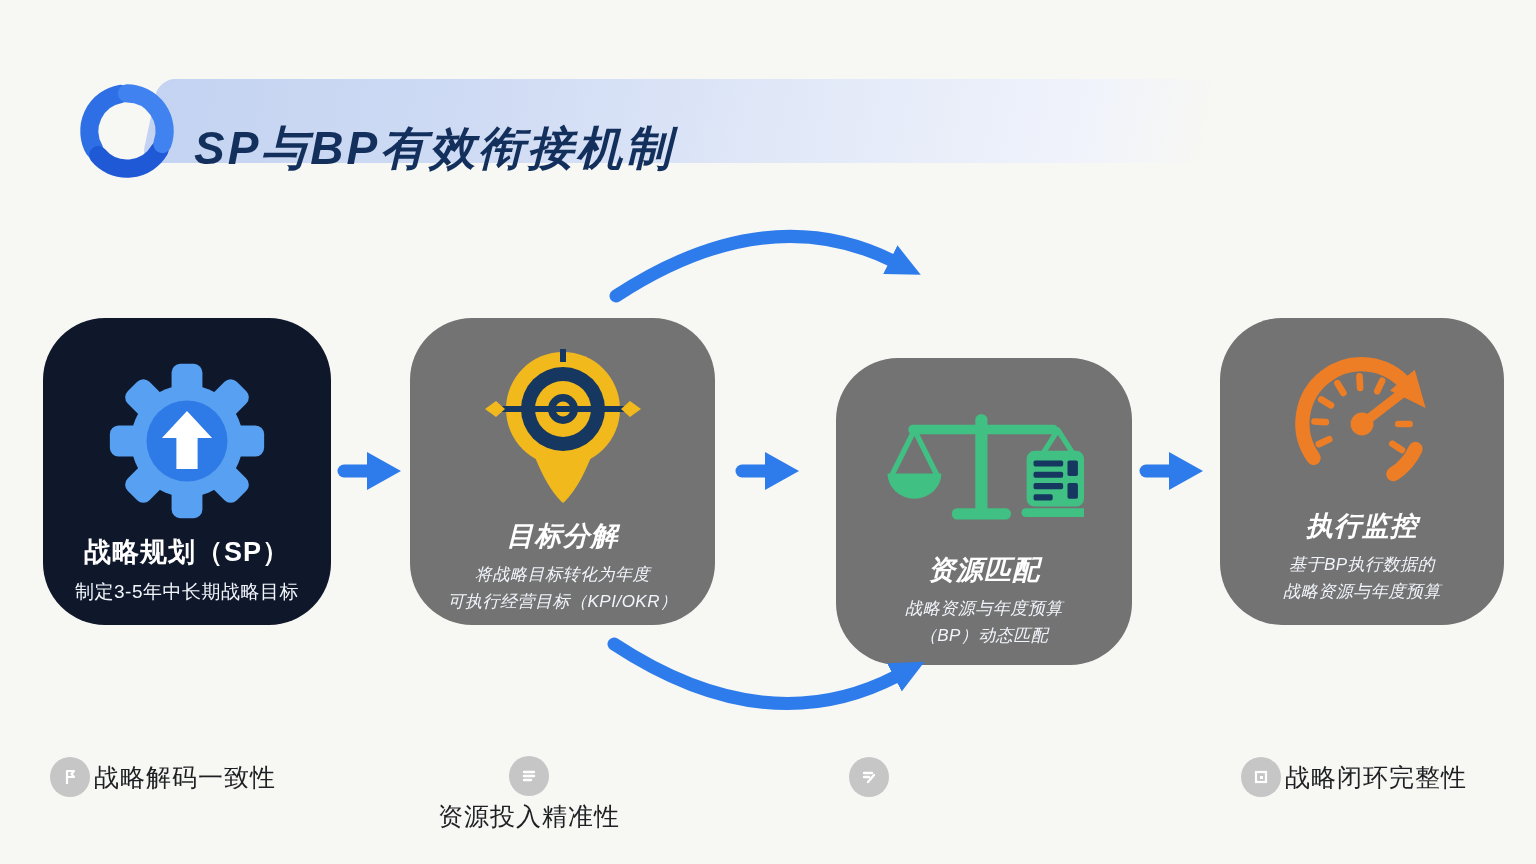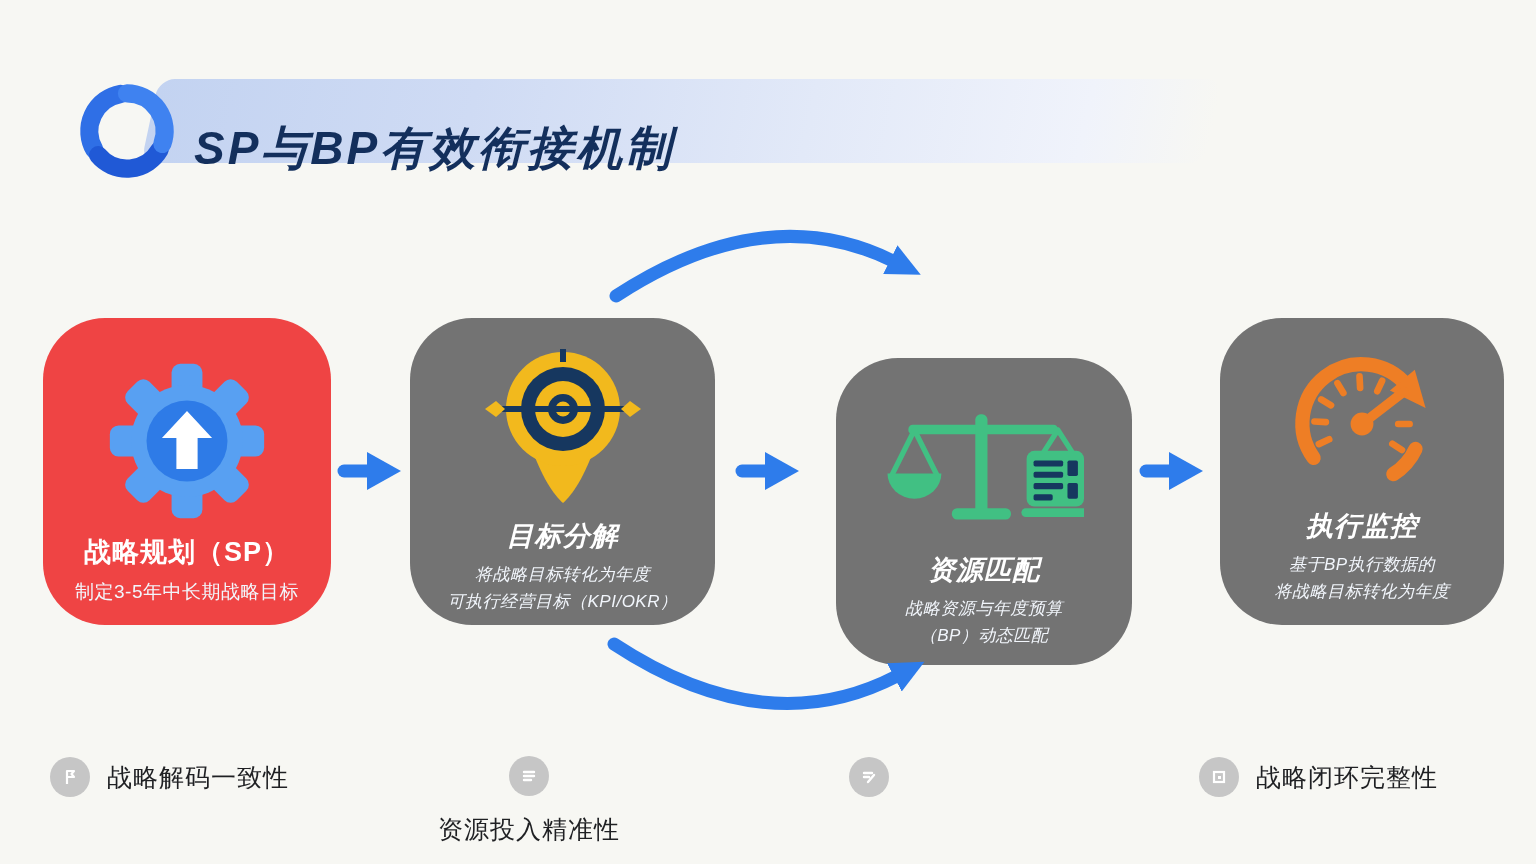--- a/index.html
+++ b/index.html
@@ -20,21 +20,21 @@
     position:absolute;left:194px;top:94px;width:1000px;
     font-size:46px;font-weight:900;font-style:italic;letter-spacing:3px;
     color:#132f5c;white-space:nowrap;margin-top:24px;
   }
   
   .card{
     position:absolute;top:318px;height:307px;border-radius:62px;
     display:flex;flex-direction:column;align-items:center;
     color:#ffffff;box-sizing:border-box;
   }
-  .card-primary{background:#ef4444;}
+  .card-primary{background:#0f172a;}
   .card-dark{background:#737373;font-style:italic;}
   #card1{left:43px;width:288px;}
   #card2{left:410px;width:305px;}
   #card3{left:836px;width:296px;margin-top:40px;}
   #card4{left:1220px;width:284px;}
   .icon-wrap{display:flex;align-items:center;justify-content:center;}
   #card1 .icon-wrap{height:158px;margin-top:44px;}
   #card2 .icon-wrap{height:182px;margin-top:10px;}
   #card3 .icon-wrap{height:148px;margin-top:38px;}
   #card4 .icon-wrap{height:152px;margin-top:30px;}
@@ -47,26 +47,26 @@
   #card1 .card-desc{font-size:19px;margin-top:8px;}
   
   .h-arrow{position:absolute;top:449px;}
   #arrow1{left:337px;}
   #arrow2{left:735px;}
   #arrow3{left:1139px;}
   .arcs{position:absolute;left:0;top:0;}
   
   .footer-item{
     position:absolute;top:756px;height:42px;
-    display:flex;align-items:center;gap:17px;
+    display:flex;align-items:center;gap:4px;
   }
   #fitem1{left:50px;}
   #fitem2{left:438px;flex-direction:column;}
   #fitem3{left:849px;}
-  #fitem4{left:1199px;}
+  #fitem4{left:1241px;}
   .f-circle{
     width:40px;height:40px;border-radius:50%;background:#c6c6c6;
     display:flex;align-items:center;justify-content:center;flex:0 0 auto;
   }
   .f-label{font-size:25px;font-weight:500;color:#1f2023;letter-spacing:1px;white-space:nowrap;}
 </style>
 </head>
 <body>
 
 <div class="banner"></div>
@@ -164,21 +164,21 @@
         <line x1="38" y1="0" x2="50" y2="0" transform="rotate(-65)"></line>
         <line x1="38" y1="0" x2="50" y2="0" transform="rotate(0)"></line>
         <line x1="38" y1="0" x2="50" y2="0" transform="rotate(33)"></line>
       </g>
       <line x1="0" y1="0" x2="44" y2="-34" stroke="#ee7e25" stroke-width="10" stroke-linecap="round"></line>
       <circle r="12" fill="#ee7e25"></circle>
     </svg>
   </div>
   <div class="card-title">执行监控</div>
   <div class="card-desc">基于BP执行数据的
-将战略目标转化为年度</div>
+战略资源与年度预算</div>
 </div>
 
 <svg id="arrow1" class="h-arrow" width="66" height="44" viewBox="0 0 66 44">
   <line x1="7" y1="22" x2="34" y2="22" stroke="#2e7ceb" stroke-width="13" stroke-linecap="round"></line>
   <polygon points="30,3 64,22 30,41" fill="#2e7ceb"></polygon>
 </svg>
 <svg id="arrow2" class="h-arrow" width="66" height="44" viewBox="0 0 66 44">
   <line x1="7" y1="22" x2="34" y2="22" stroke="#2e7ceb" stroke-width="13" stroke-linecap="round"></line>
   <polygon points="30,3 64,22 30,41" fill="#2e7ceb"></polygon>
 </svg>

